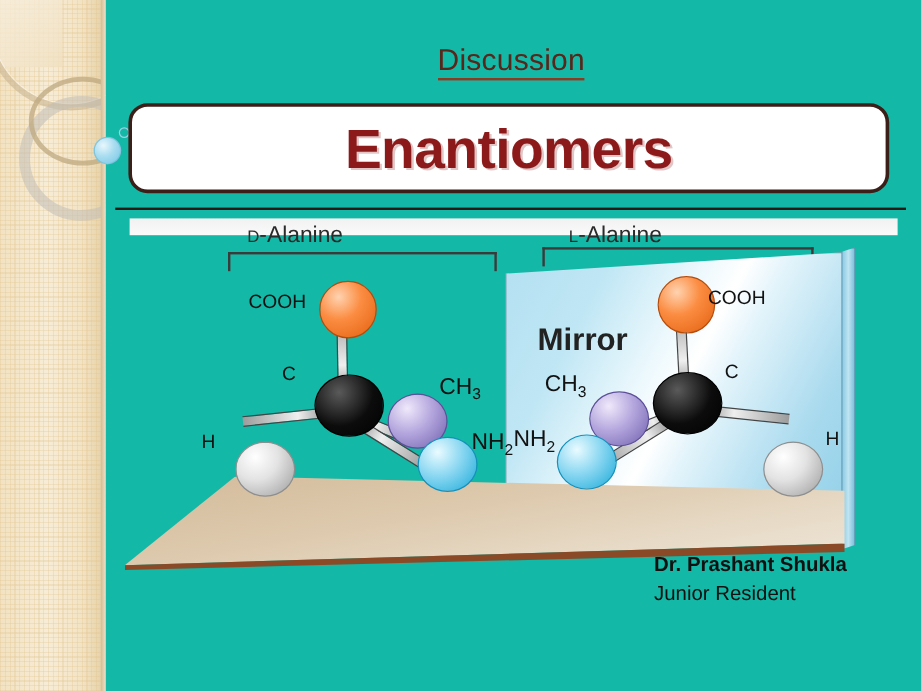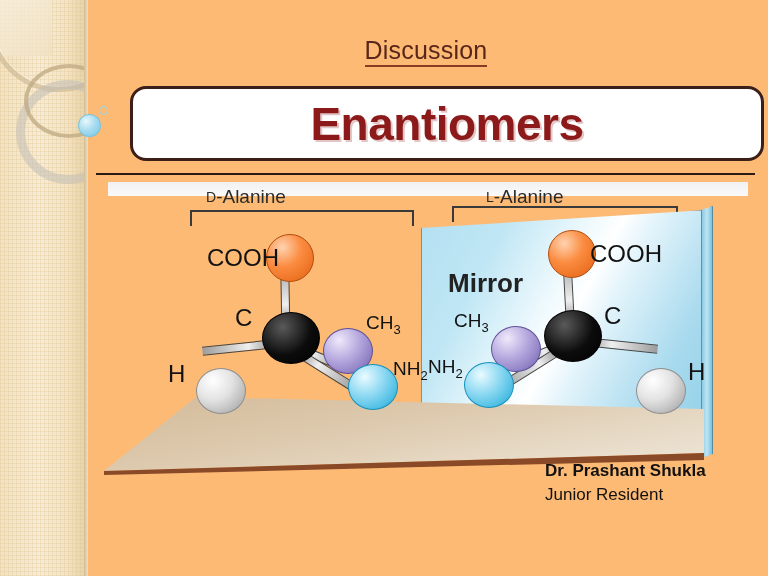--- a/index.html
+++ b/index.html
@@ -1,17 +1,17 @@
 <!DOCTYPE html>
 <html><head>
 <meta charset="utf-8">
 <style>
   html,body{margin:0;padding:0;background:#fff;}
   body{width:768px;height:576px;overflow:hidden;font-family:"Liberation Sans",sans-serif;}
-  #slide{position:relative;width:768px;height:576px;background:#fdba74;overflow:hidden;}
+  #slide{position:relative;width:768px;height:576px;background:#14b8a6;overflow:hidden;}
 
   
   #sidebar{position:absolute;left:0;top:0;width:88px;height:576px;
     background:
       repeating-linear-gradient(90deg, rgba(225,195,140,.30) 0 1px, rgba(0,0,0,0) 1px 4px),
       repeating-linear-gradient(0deg, rgba(225,195,140,.30) 0 1px, rgba(0,0,0,0) 1px 4px),
       linear-gradient(90deg,#f2e2c2 0%,#f7ecd6 45%,#f3e3c4 78%,#e8d5ae 94%,#dcc69a 100%);
     overflow:hidden;}
   #sidebar-top-patch{position:absolute;left:0;top:0;width:52px;height:56px;
     background:linear-gradient(135deg,#f7eedd,#f0e0c0);opacity:.8;}
@@ -25,21 +25,21 @@
   #bubble-big{position:absolute;left:78px;top:114px;width:21px;height:21px;border-radius:50%;
     background:radial-gradient(circle at 34% 30%,#e9f7fd 0%,#a9ddf0 45%,#74c6e6 100%);
     border:1px solid rgba(120,190,215,.8);}
   #bubble-small{position:absolute;left:99px;top:106px;width:7px;height:7px;border-radius:50%;
     border:1px solid #9dd2e6;background:transparent;}
 
   
   #kicker{position:absolute;left:96px;top:36px;width:660px;text-align:center;
     font-size:25px;color:#58261b;letter-spacing:.2px;}
   #kicker span{border-bottom:2px solid #8a3b22;padding-bottom:1px;}
-  #title-box{position:absolute;left:130px;top:86px;width:634px;height:75px;
+  #title-box{position:absolute;left:107px;top:86px;width:634px;height:75px;
     border:3px solid #3b1f18;border-radius:16px;background:#fff;box-sizing:border-box;}
   #title-text{position:absolute;left:0;top:0;width:100%;height:100%;
     display:flex;align-items:center;justify-content:center;
     font-size:46px;font-weight:bold;color:#8c1a1a;letter-spacing:-.5px;
     text-shadow:2px 2px 0 rgba(140,26,26,.25);}
   #header-rule{position:absolute;left:96px;top:173px;width:659px;height:2px;background:#2d1a12;}
 
   
   #figure{position:absolute;left:96px;top:182px;width:660px;height:292px;}
   #fig-topband{position:absolute;left:12px;top:0;width:640px;height:14px;
@@ -79,21 +79,21 @@
   .a-orange{background:radial-gradient(circle at 33% 27%,#ffd3b0 0%,#fb8c41 42%,#e2600f 100%);
     border:1px solid #b44c0c;}
   .a-black{background:radial-gradient(circle at 35% 28%,#5a5a5a 0%,#0c0c0c 55%,#000 100%);
     border:1px solid #000;}
   .a-purple{background:radial-gradient(circle at 32% 26%,#efe9fb 0%,#b4a6dd 45%,#6f5fae 100%);
     border:1px solid #5d4f98;}
   .a-cyan{background:radial-gradient(circle at 33% 27%,#e9fbff 0%,#8fd9f2 42%,#18a9d9 100%);
     border:1px solid #1590bb;}
   .a-silver{background:radial-gradient(circle at 33% 27%,#ffffff 0%,#e3e3e3 42%,#9b9b9b 100%);
     border:1px solid #8e8e8e;}
-  .alabel{position:absolute;font-size:24px;color:#121212;white-space:nowrap;font-weight:500;}
+  .alabel{position:absolute;font-size:16px;color:#121212;white-space:nowrap;font-weight:500;}
   .alabel sub{font-size:13px;}
   .alabel.small{font-size:19px;}
 
   
   #author{position:absolute;left:535px;top:459px;line-height:24px;margin-left:10px;}
   #author div{font-size:17px;color:#111;white-space:nowrap;}
   #author .bold{font-weight:bold;}
 </style>
 </head>
 <body>
@@ -118,21 +118,21 @@
     <div id="title-text">Enantiomers</div>
   </div>
   <div id="header-rule"></div>
 
   <div id="figure">
     <div id="fig-topband"></div>
 
     <div class="brlabel" style="left:110px;top:4px;">
       <span class="sc">D</span><span>-Alanine</span>
     </div>
-    <div class="brlabel" style="left:390px;top:4px;">
+    <div class="brlabel" style="left:378px;top:4px;">
       <span class="sc">L</span><span>-Alanine</span>
     </div>
 
     <div class="bracket" style="left:94px;top:28px;width:224px;"></div>
     <div class="bracket" style="left:356px;top:24px;width:226px;"></div>
 
     <div id="mirror"></div>
     <div id="mirror-outline"></div>
     <div id="mirror-edge"></div>
     <div id="mirror-label">Mirror</div>

